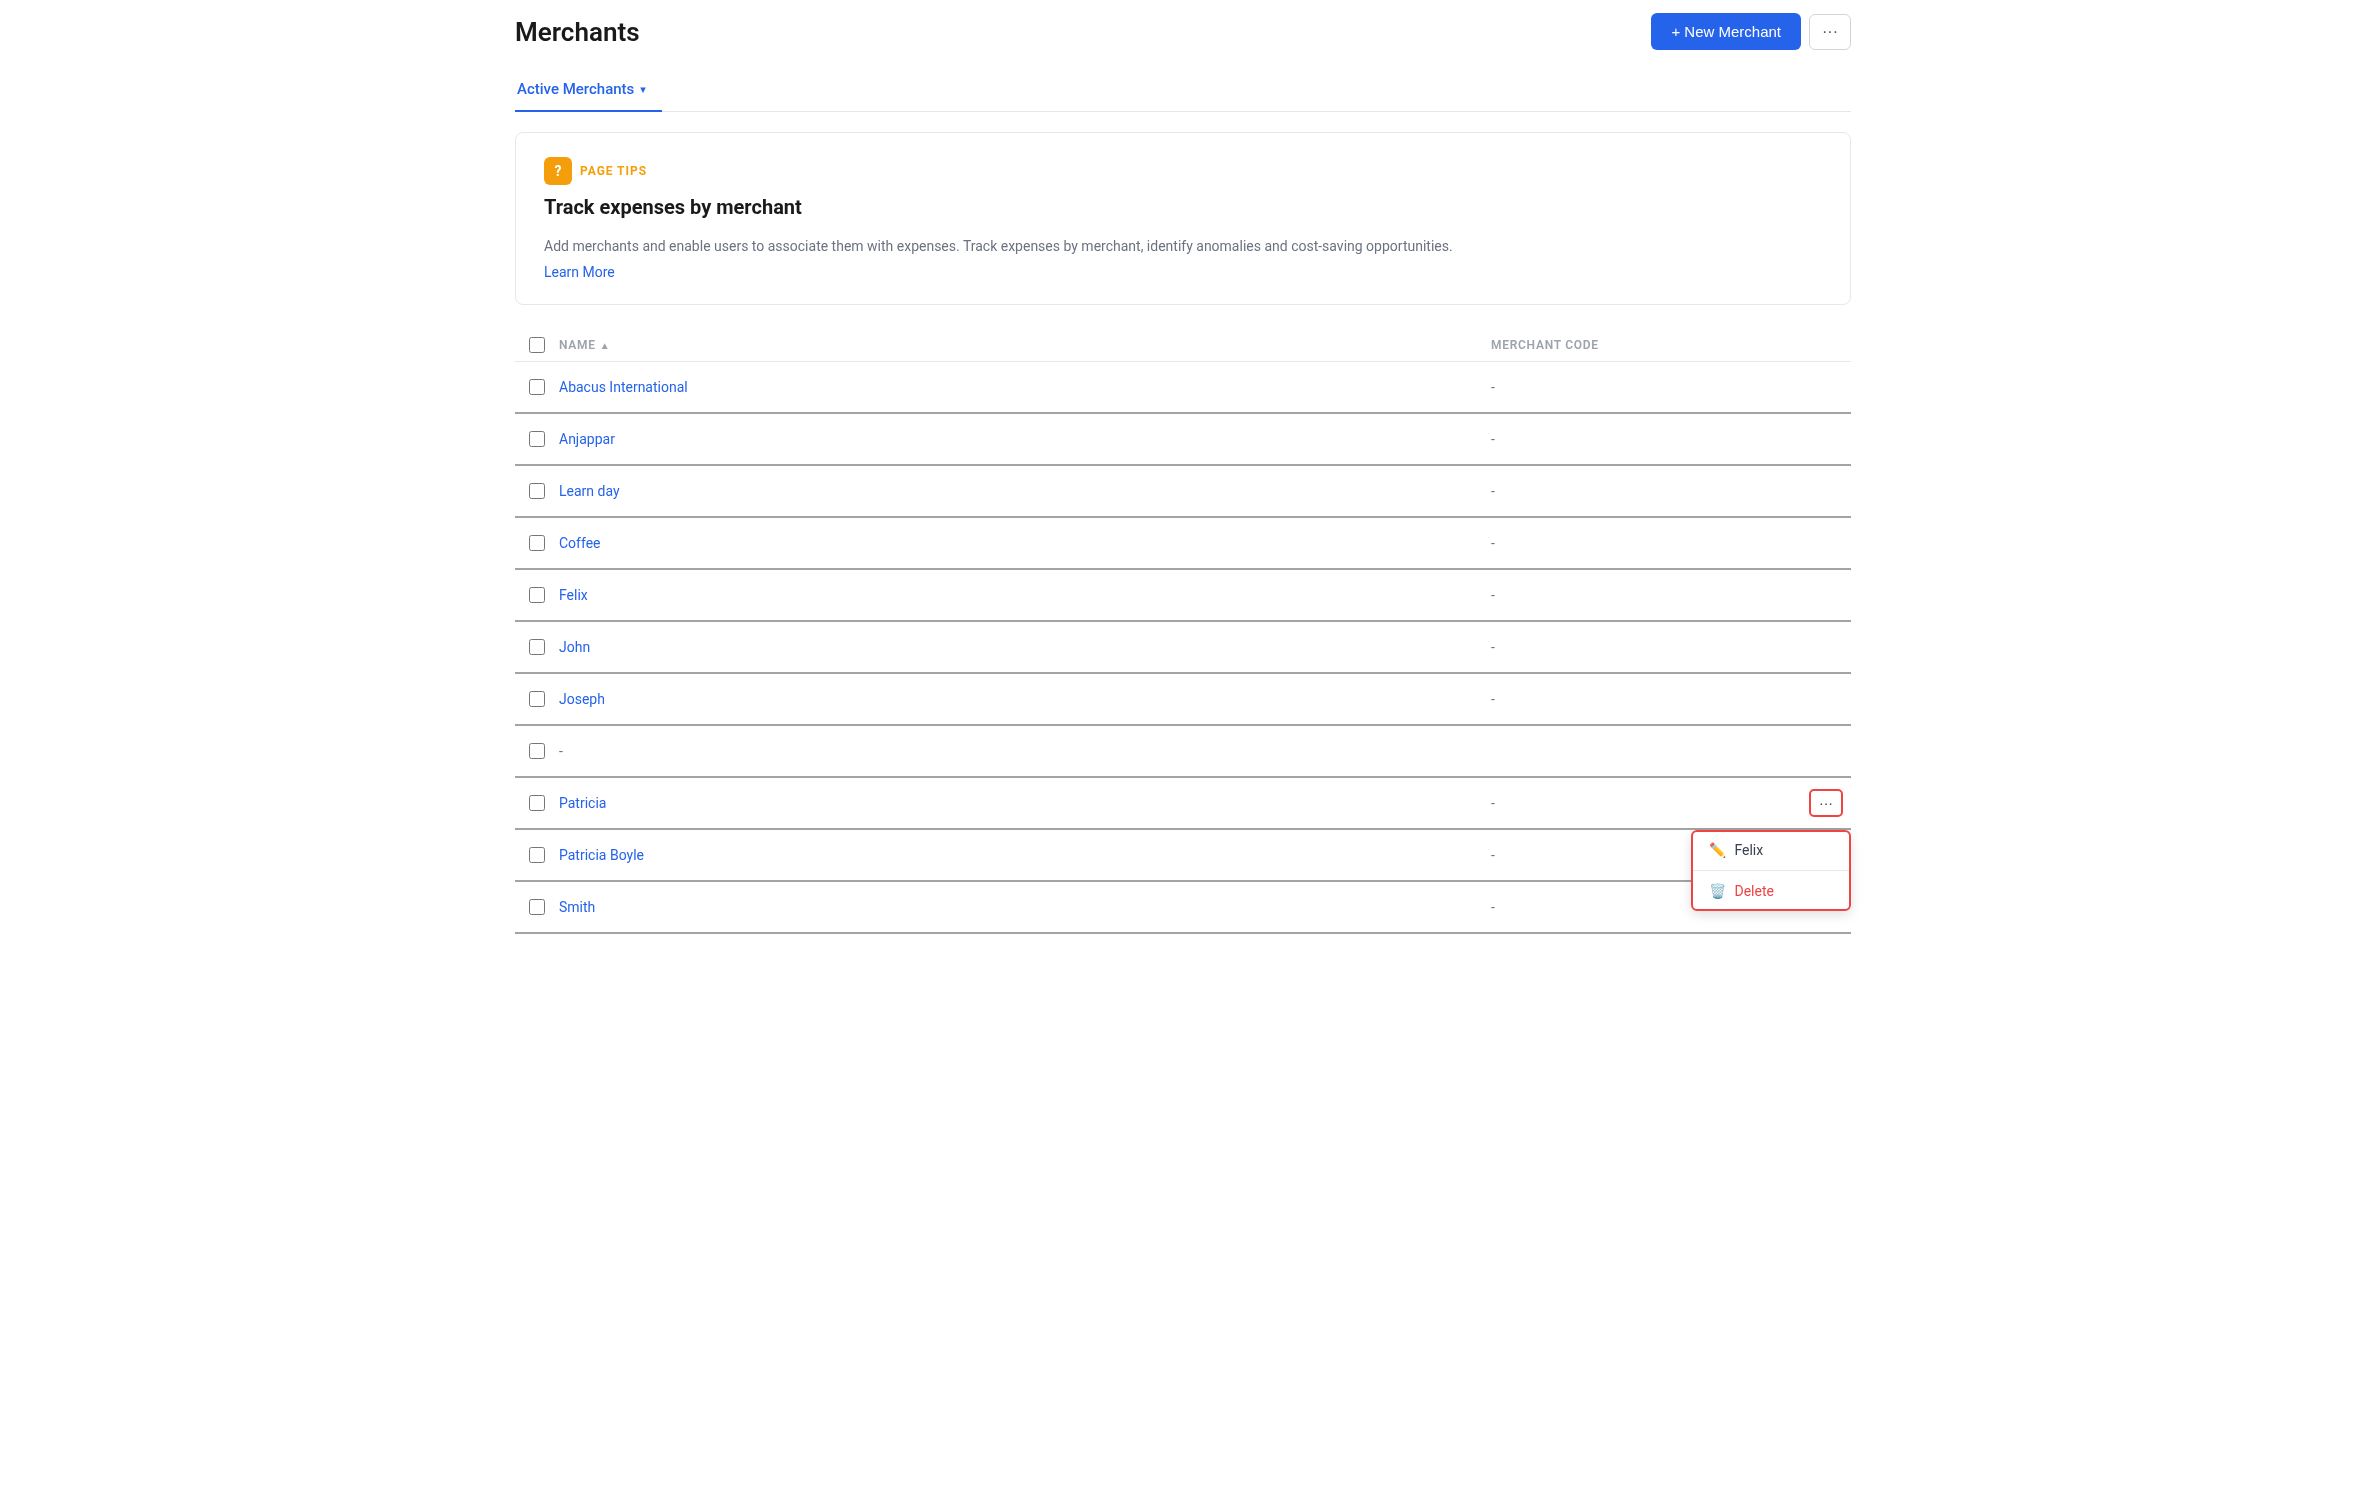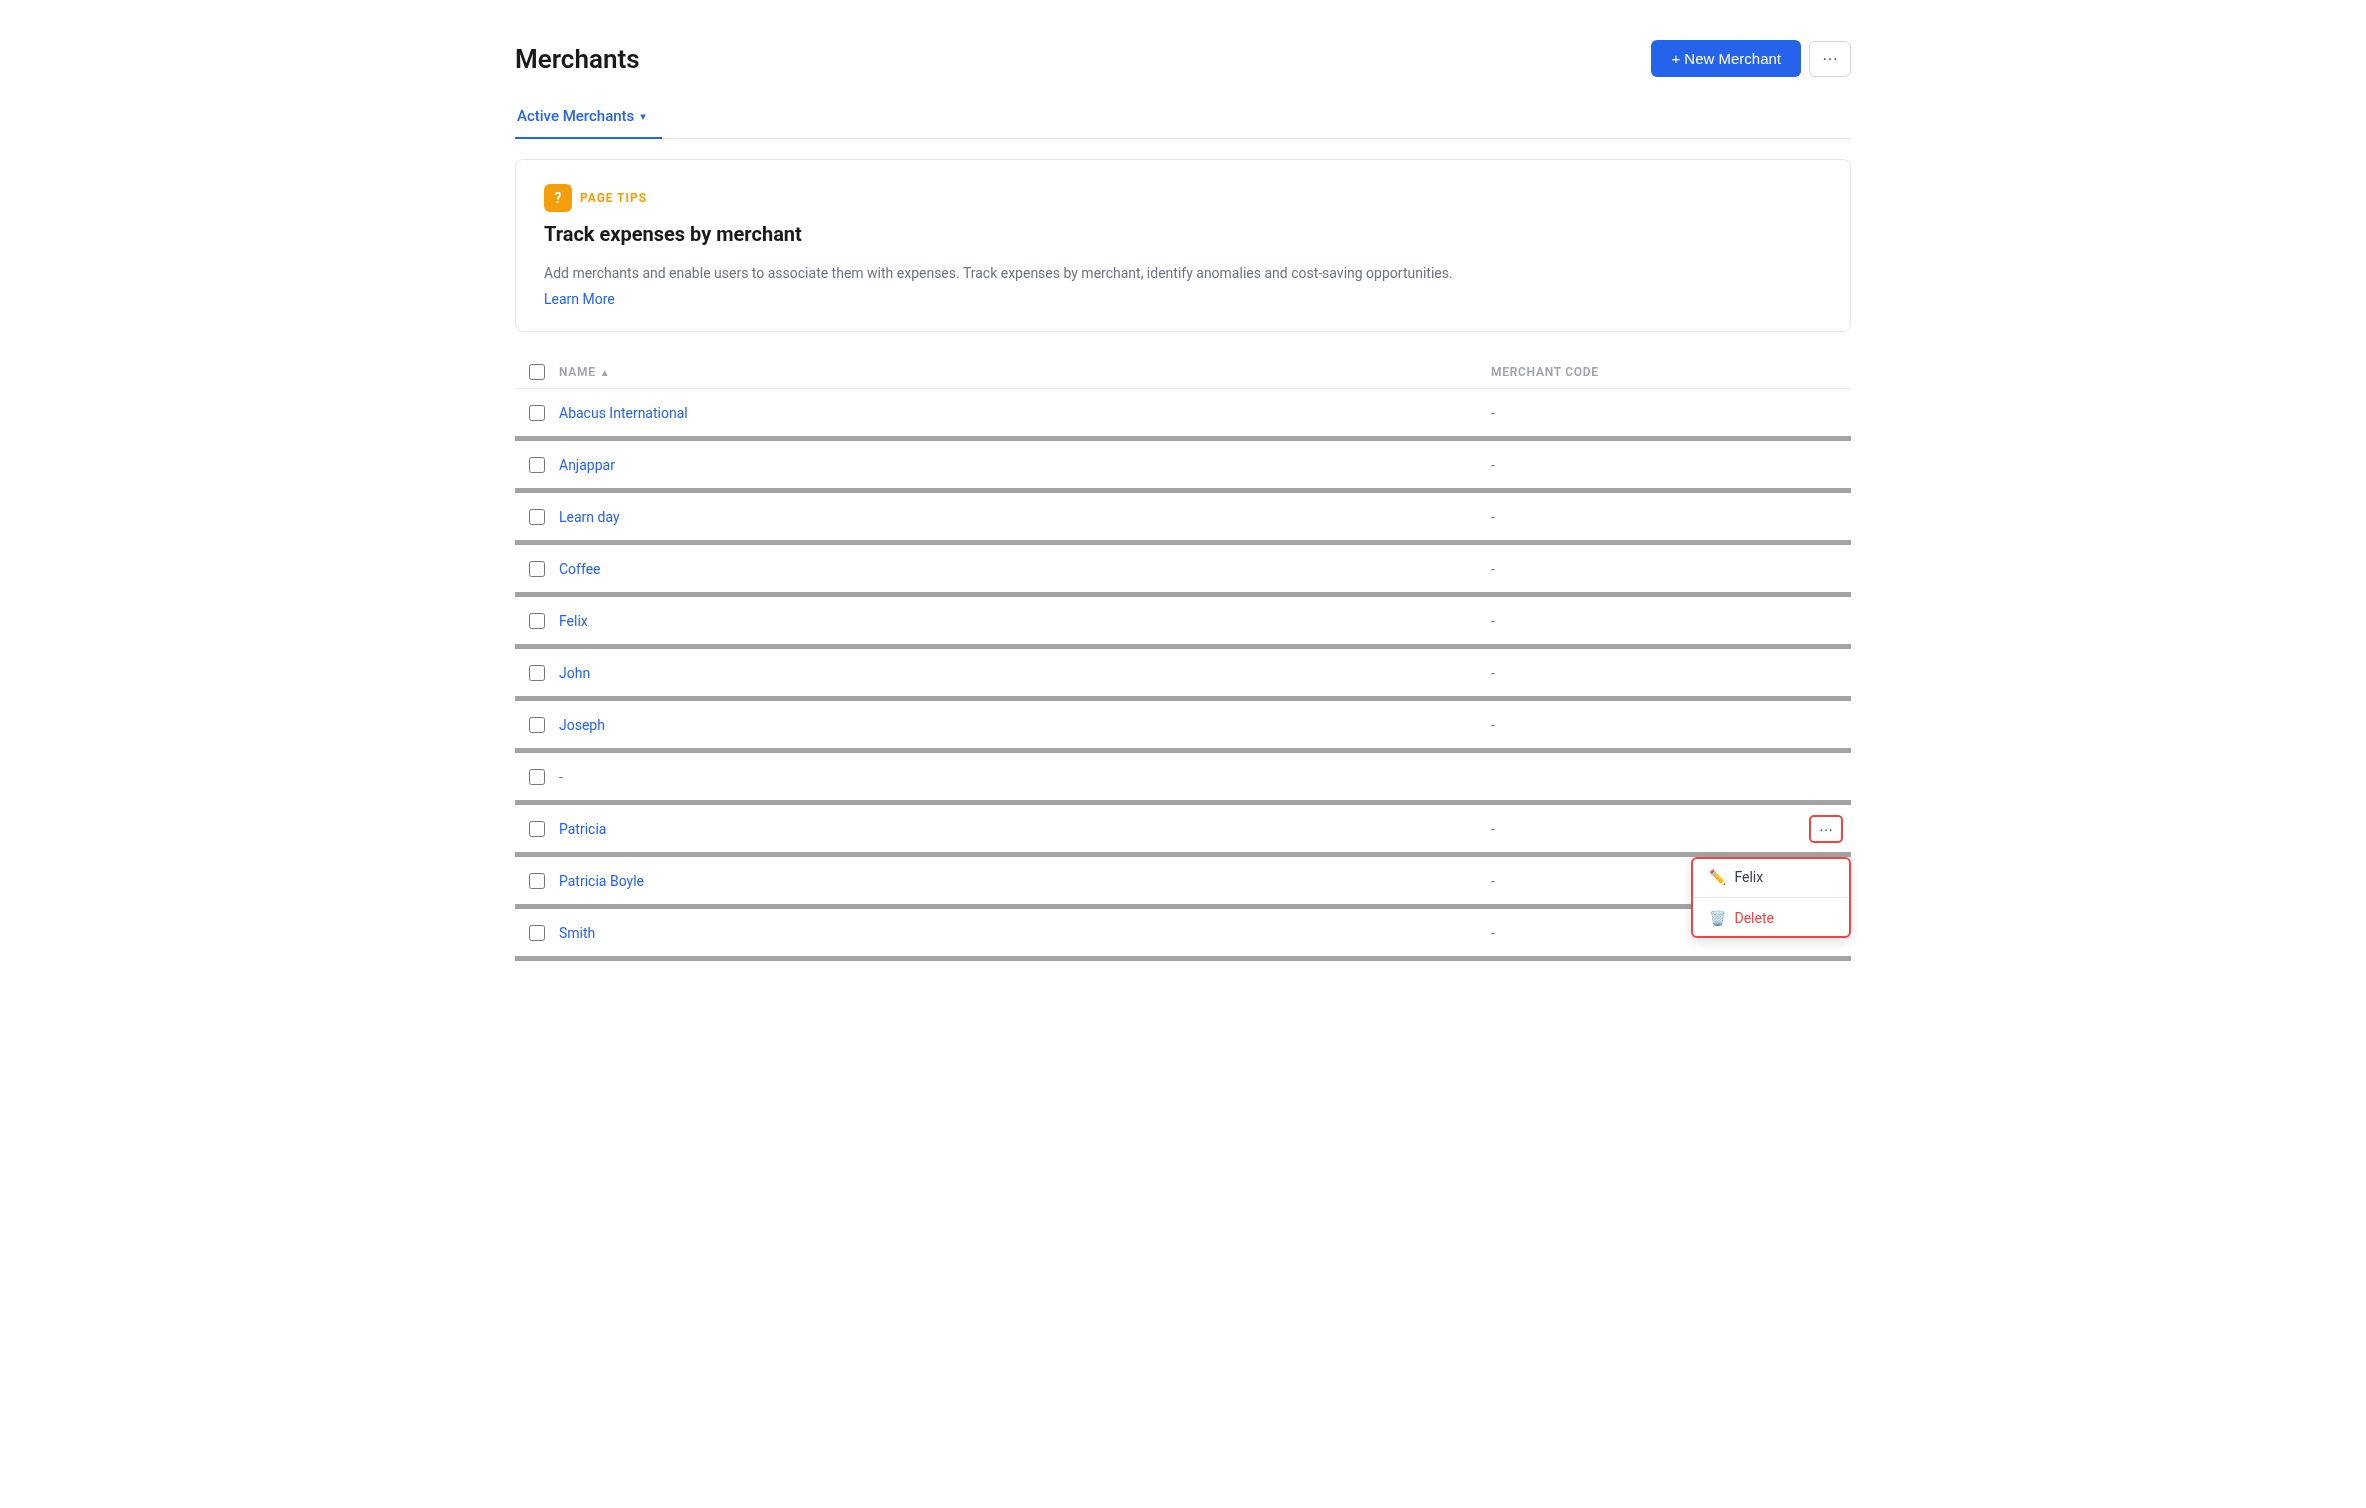--- a/index.html
+++ b/index.html
@@ -3,21 +3,21 @@
   <meta charset="utf-8">
   <style>
     * { box-sizing: border-box; margin: 0; padding: 0; }
     body {
       font-family: -apple-system, BlinkMacSystemFont, 'Segoe UI', Roboto, sans-serif;
       background: #fff;
       color: #333;
       font-size: 14px;
     }
     .page-container {
-      padding: 40px 32px;
+      padding: 13px 32px;
       max-width: 1400px;
       margin: 0 auto;
     }
     .page-header {
       display: flex;
       align-items: center;
       justify-content: space-between;
       margin-bottom: 20px;
     }
     .page-title {
@@ -147,21 +147,21 @@
       gap: 4px;
     }
     .col-header .sort-icon {
       font-size: 10px;
       color: #9ca3af;
     }
     .table-row {
       display: grid;
       grid-template-columns: 44px 1fr 300px 60px;
       padding: 0;
-      border-bottom: 5px solid #a3a3a3;
+      border-bottom: 2px solid #a3a3a3;
       align-items: center;
       min-height: 52px;
       position: relative;
     }
     .cell-checkbox {
       display: flex;
       align-items: center;
       justify-content: center;
     }
     .cell-checkbox input[type="checkbox"] {

